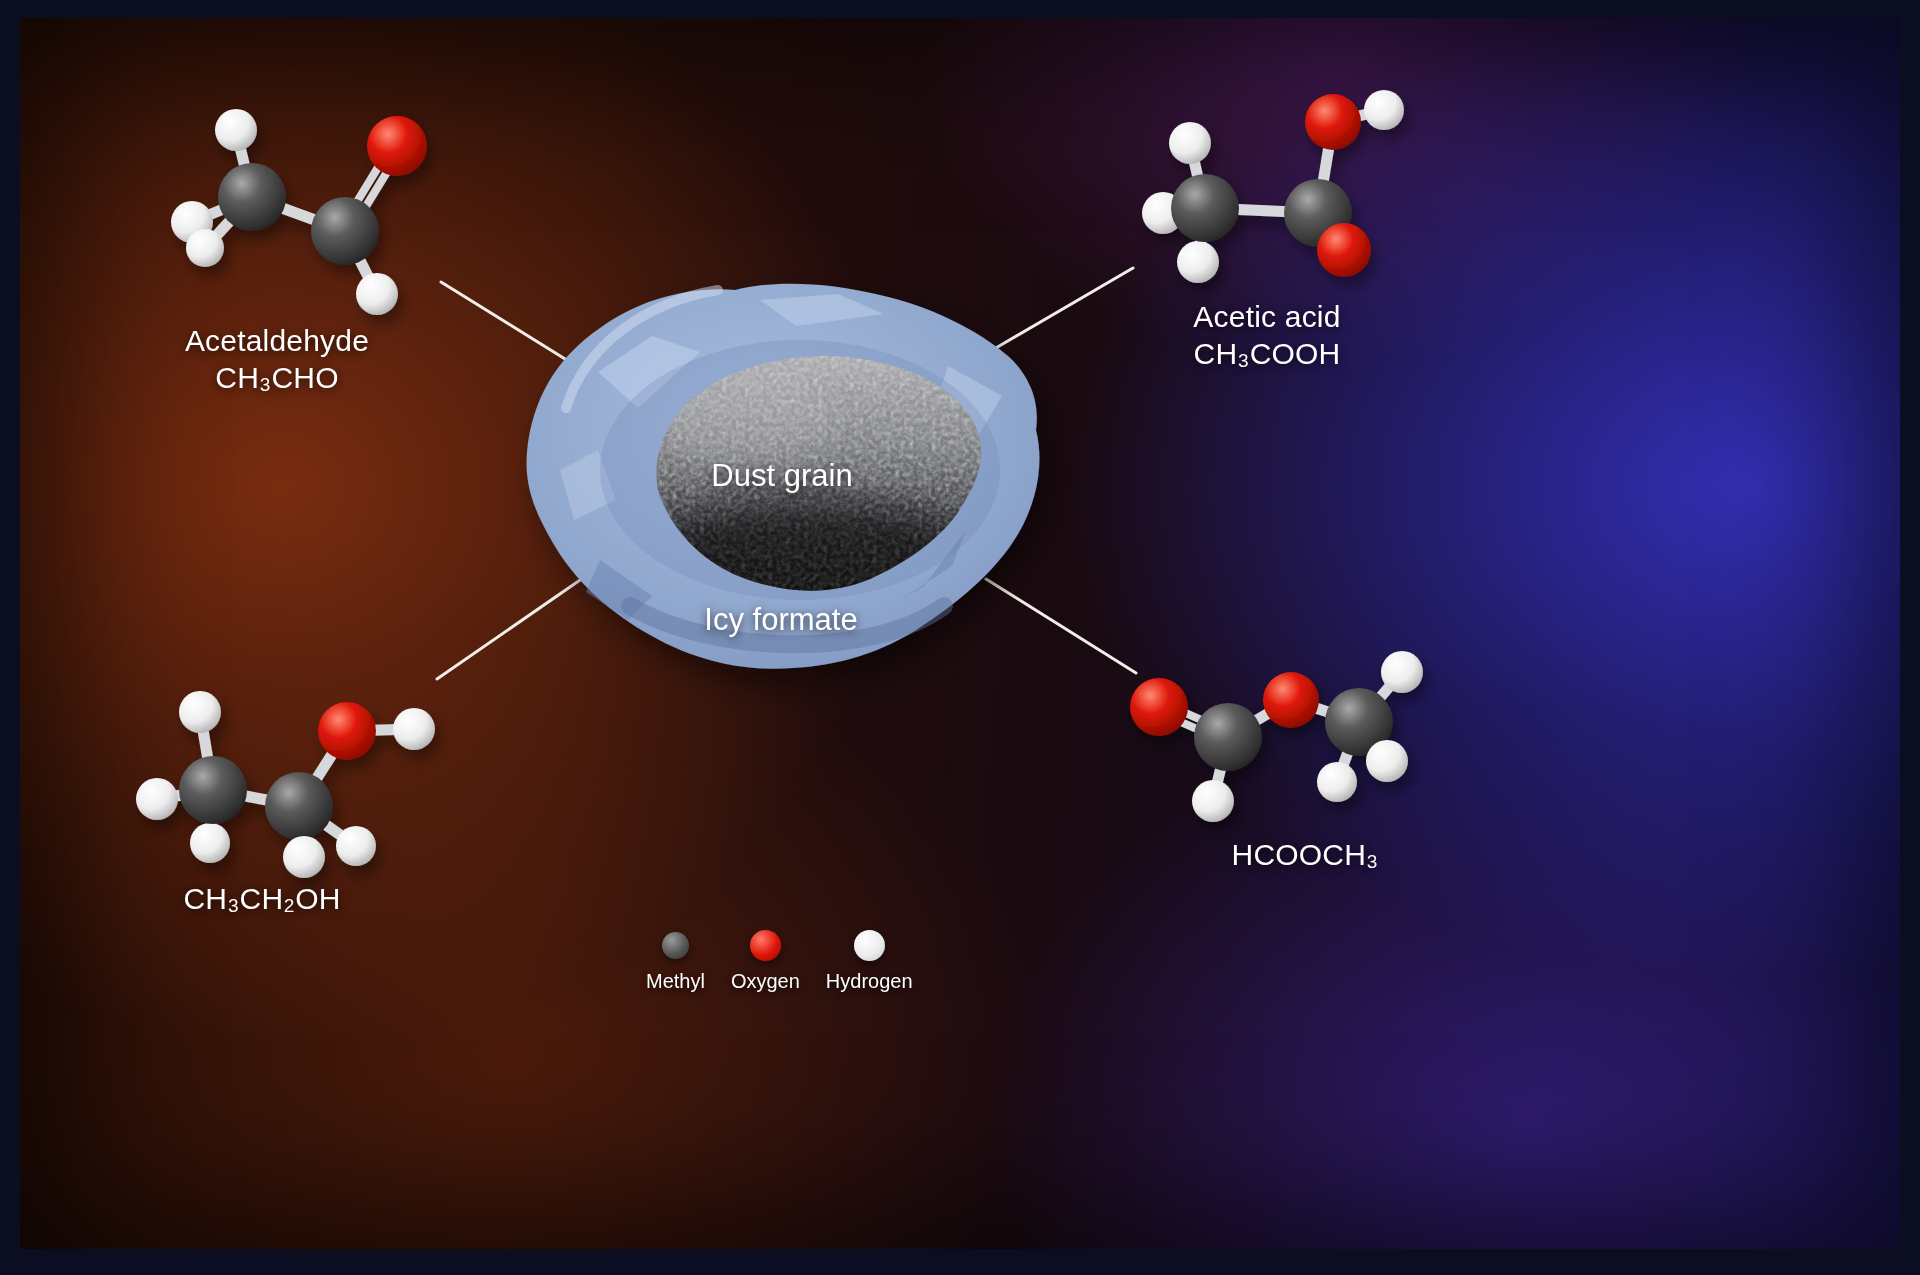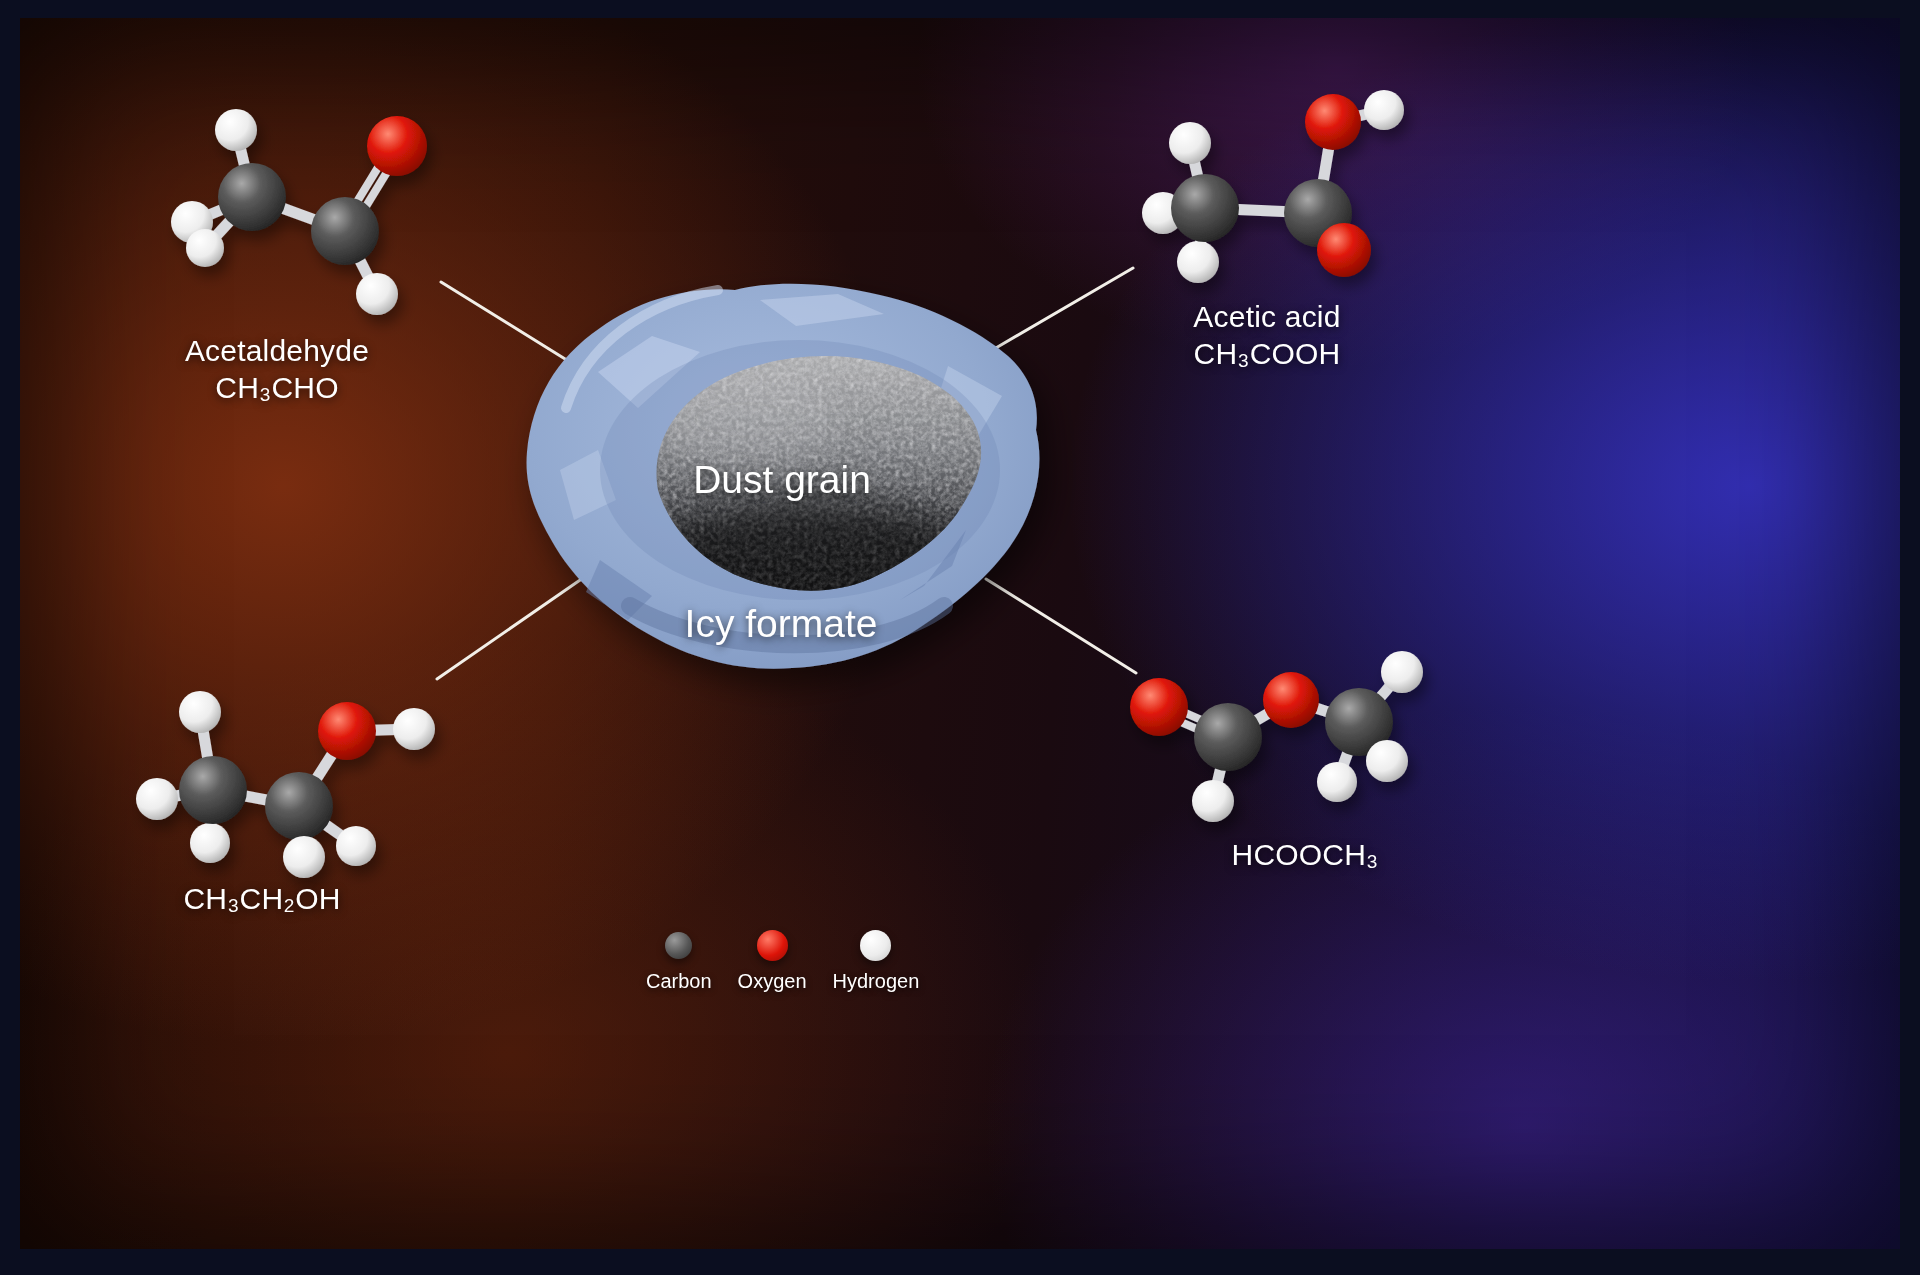--- a/index.html
+++ b/index.html
@@ -11,21 +11,21 @@
       radial-gradient(1100px 800px at 92% 38%, rgba(56,52,200,0.85) 0%, rgba(56,52,200,0) 62%),
       radial-gradient(900px 700px at 80% 90%, rgba(70,40,165,0.55) 0%, rgba(70,40,165,0) 60%),
       radial-gradient(700px 500px at 70% 4%, rgba(112,40,140,0.45) 0%, rgba(112,40,140,0) 60%),
       radial-gradient(1000px 900px at 14% 38%, rgba(142,52,18,0.80) 0%, rgba(142,52,18,0) 62%),
       radial-gradient(900px 700px at 26% 84%, rgba(112,40,14,0.50) 0%, rgba(112,40,14,0) 60%),
       linear-gradient(95deg,#220c06 0%,#260e08 30%,#1a0a10 55%,#120b28 78%,#151247 100%);
     box-shadow: inset 0 0 150px 35px rgba(0,0,0,.55);}
   .gfx{position:absolute;inset:0;width:100%;height:100%}
   .label{position:absolute;color:#fff;text-align:center;text-shadow:0 2px 9px rgba(0,0,0,.7)}
   .mol-label{font-size:30px;line-height:37px;font-weight:500;letter-spacing:.2px}
-  .center-label{font-size:39px;font-weight:500}
+  .center-label{font-size:31px;font-weight:500}
   .legend{position:absolute;left:646px;top:928px;display:flex;gap:26px;color:#fff}
   .legend-item{display:flex;flex-direction:column;align-items:center;gap:8px}
   .dot-wrap{height:34px;display:flex;align-items:center}
   .dot{border-radius:50%;display:block;box-shadow:0 4px 8px rgba(0,0,0,.45)}
   .dot-carbon{width:27px;height:27px;background:radial-gradient(circle at 35% 30%,#9a9a9a,#565656 55%,#2e2e2e)}
   .dot-oxygen{width:31px;height:31px;background:radial-gradient(circle at 35% 30%,#ff7a66,#dd1408 55%,#8f0c04)}
   .dot-hydrogen{width:31px;height:31px;background:radial-gradient(circle at 35% 30%,#ffffff,#ececec 55%,#c4c4c4)}
   .legend-label{font-size:20px;text-shadow:0 2px 6px rgba(0,0,0,.75)}
   .bond{stroke:#d7d8dc;stroke-width:11;stroke-linecap:round}
   .bond2{stroke:#d7d8dc;stroke-width:8;stroke-linecap:round}
@@ -188,21 +188,21 @@
       <circle cx="1159" cy="707" r="29" fill="url(#gO)"></circle>
       <circle cx="1228" cy="737" r="34" fill="url(#gC)"></circle>
       <circle cx="1291" cy="700" r="28" fill="url(#gO)"></circle>
       <circle cx="1359" cy="722" r="34" fill="url(#gC)"></circle>
       <circle cx="1402" cy="672" r="21" fill="url(#gH)"></circle>
       <circle cx="1387" cy="761" r="21" fill="url(#gH)"></circle>
       <circle cx="1337" cy="782" r="20" fill="url(#gH)"></circle>
     </g>
   </svg>
 
-  <div class="label mol-label" style="left:117px;top:332px;width:320px">
+  <div class="label mol-label" style="left:117px;top:322px;width:320px">
     <div>Acetaldehyde</div>
     <div>CH₃CHO</div>
   </div>
   <div class="label mol-label" style="left:1107px;top:298px;width:320px">
     <div>Acetic acid</div>
     <div>CH₃COOH</div>
   </div>
   <div class="label mol-label" style="left:102px;top:880px;width:320px">
     <div>CH₃CH₂OH</div>
   </div>
@@ -211,21 +211,21 @@
   </div>
 
   <div class="label center-label" style="left:632px;top:458px;width:300px">Dust grain</div>
   <div class="label center-label" style="left:631px;top:602px;width:300px">Icy formate</div>
 
   <div class="legend">
     <div class="legend-item">
       <span class="dot-wrap">
           <span class="dot dot-carbon"></span>
         </span>
-      <span class="legend-label">Carbon</span>
+      <span class="legend-label">Methyl</span>
     </div>
     <div class="legend-item">
       <span class="dot-wrap">
           <span class="dot dot-oxygen"></span>
         </span>
       <span class="legend-label">Oxygen</span>
     </div>
     <div class="legend-item">
       <span class="dot-wrap">
           <span class="dot dot-hydrogen"></span>

